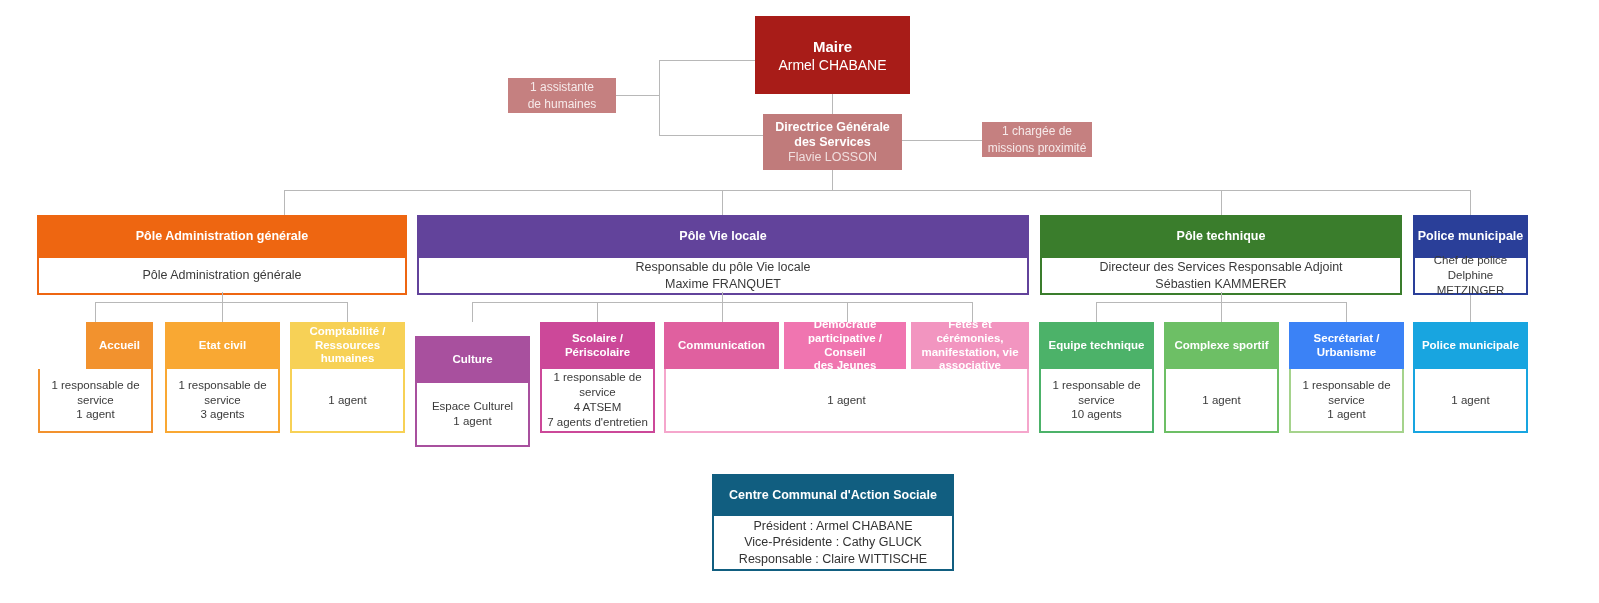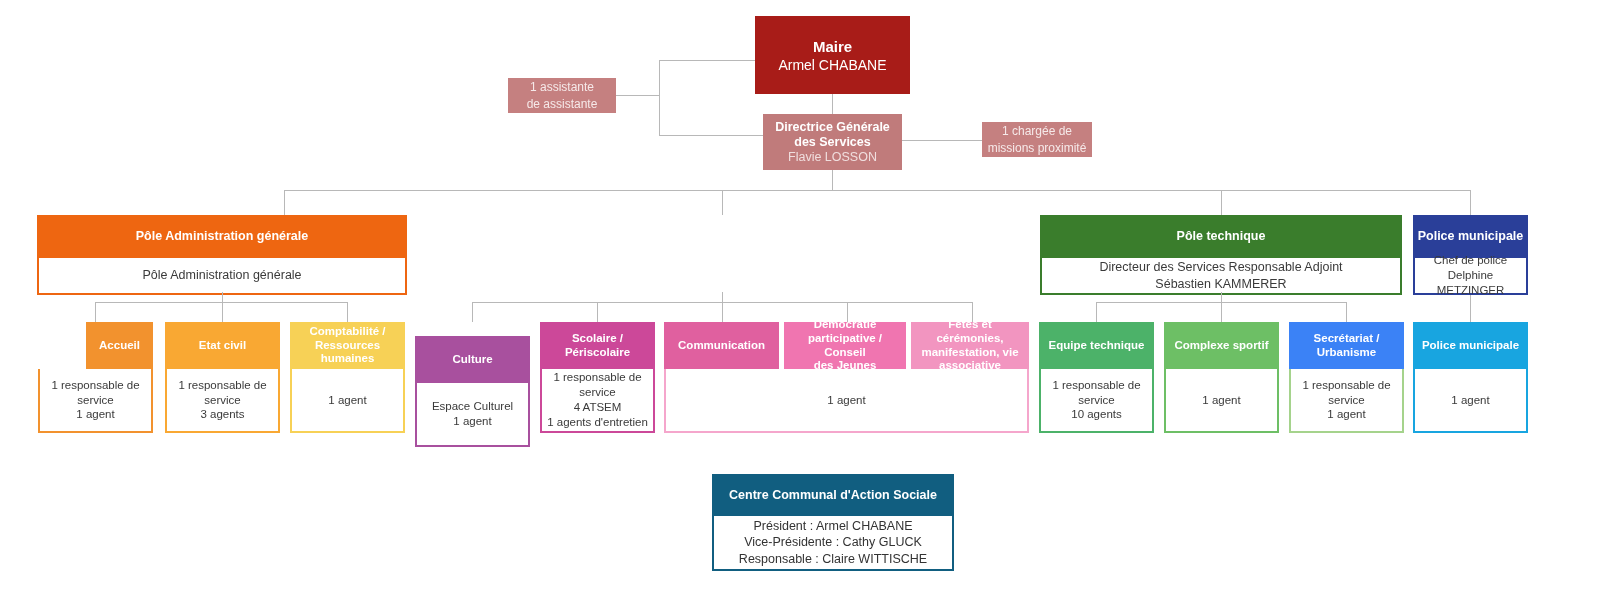--- a/index.html
+++ b/index.html
@@ -97,21 +97,21 @@
 
   <div class="node dgs">
     <div class="t1">Directrice Générale</div>
     <div class="t1">des Services</div>
     <div class="t2">Flavie LOSSON</div>
   </div>
 
   <div class="node sidebox assist">
     <div>
       <div>1 assistante</div>
-      <div>de assistante</div>
+      <div>de humaines</div>
     </div>
   </div>
 
   <div class="node sidebox charg">
     <div>
       <div>1 chargée de</div>
       <div>missions proximité</div>
     </div>
   </div>
 
@@ -143,20 +143,27 @@
   </div>
 
   <div class="leaf" style="left:290px; top:322px; width:115px;">
     <div class="hdr" style="height:47px; background:#F7D156; flex-direction:column;">
       <span>Comptabilité /</span>
       <span>Ressources humaines</span>
     </div>
     <div class="body" style="height:64px; border-color:#F7D156;">1 agent</div>
   </div>
 
+  <div class="pole" style="left:417px; top:215px; width:612px;">
+    <div class="hdr" style="height:43px; background:#62439B;">Pôle Vie locale</div>
+    <div class="body" style="height:37px; border-color:#62439B; flex-direction:column;">
+      <span>Responsable du pôle Vie locale</span>
+      <span>Maxime FRANQUET</span>
+    </div>
+  </div>
   <div class="line hline" style="left:472px; top:302px; width:501px;"></div>
   <div class="line vline" style="left:722px; top:292px; height:10px;"></div>
   <div class="line vline" style="left:472px; top:302px; height:20px;"></div>
   <div class="line vline" style="left:597px; top:302px; height:20px;"></div>
   <div class="line vline" style="left:722px; top:302px; height:20px;"></div>
   <div class="line vline" style="left:847px; top:302px; height:20px;"></div>
   <div class="line vline" style="left:972px; top:302px; height:20px;"></div>
 
   <div class="leaf" style="left:415px; top:336px; width:115px;">
     <div class="hdr" style="height:47px; background:#A8509E;">Culture</div>
@@ -167,21 +174,21 @@
   </div>
 
   <div class="leaf" style="left:540px; top:322px; width:115px;">
     <div class="hdr" style="height:47px; background:#CC4899; flex-direction:column;">
       <span>Scolaire /</span>
       <span>Périscolaire</span>
     </div>
     <div class="body" style="height:64px; border-color:#CC4899; flex-direction:column;">
       <span>1 responsable de service</span>
       <span>4 ATSEM</span>
-      <span>1 agents d'entretien</span>
+      <span>7 agents d'entretien</span>
     </div>
   </div>
 
   <div class="leaf" style="left:664px; top:322px; width:115px;">
     <div class="hdr" style="height:47px; background:#E0609F;">Communication</div>
   </div>
   <div class="leaf" style="left:784px; top:322px; width:122px;">
     <div class="hdr" style="height:47px; background:#F075B0; flex-direction:column;">
       <span>Démocratie</span>
       <span>participative / Conseil</span>

